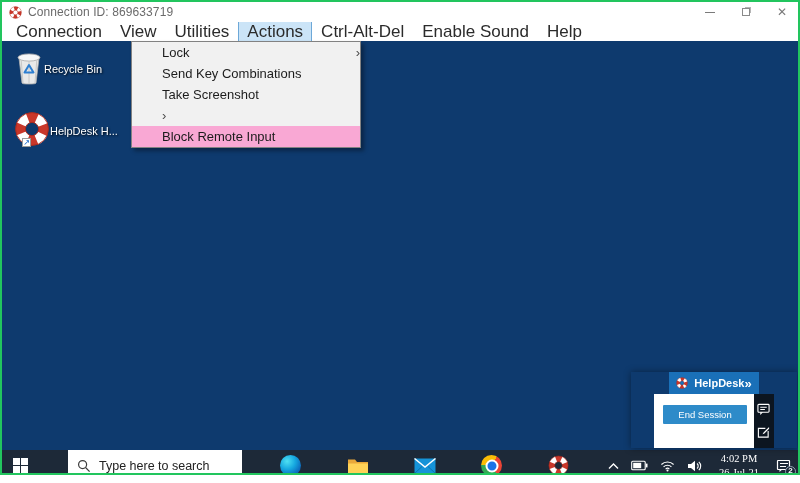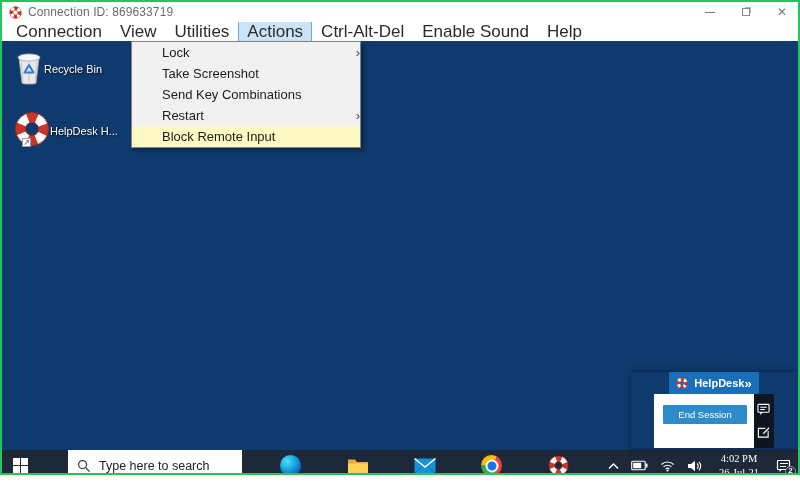--- a/index.html
+++ b/index.html
@@ -41,21 +41,21 @@
     border:1px solid #9a9a9a; display:flex; align-items:center; justify-content:center;
     font-size:8px; color:#1464c8; line-height:1;
   }
 
   
   .dropdown {
     position:absolute; left:129px; top:0; width:230px; background:#f1f1f1;
     border:1px solid #828282; box-shadow:3px 3px 4px rgba(0,0,0,.35); z-index:5;
   }
   .dd-item { height:21px; display:flex; align-items:center; font-size:13px; color:#1c1c1c; padding-left:30px; padding-right:0; cursor:default; }
-  .dd-item.highlight { background:#fef9c3;align-items:center; }
+  .dd-item.highlight { background:#f9a8d4;align-items:center; }
   .dd-item .dd-label { flex:1; }
   .dd-item .submenu-arrow { color:#4a4a4a; font-size:13px; }
 
   
   .hd-panel {
     position:absolute; right:1px; bottom:2px; width:166px; height:76px;
     box-shadow:0 0 7px rgba(0,0,0,.4); display:flex; flex-direction:column; z-index:4;align-items:center;
   }
   .hd-header { height:22px; background:#1a70b8; display:flex; align-items:center; padding:0 7px; }
   .hd-header .hd-logo { width:12px; height:12px; margin-right:6px; display:inline-flex; }
@@ -171,27 +171,26 @@
         <span class="label">HelpDesk H...</span>
       </div>
     </div>
 
     <div class="dropdown">
       <div class="dd-item">
         <span class="dd-label">Lock</span>
         <span class="submenu-arrow">›</span>
       </div>
       <div class="dd-item">
+        <span class="dd-label">Send Key Combinations</span>
+      </div>
+      <div class="dd-item">
         <span class="dd-label">Take Screenshot</span>
       </div>
       <div class="dd-item">
-        <span class="dd-label">Send Key Combinations</span>
-      </div>
-      <div class="dd-item">
-        <span class="dd-label">Restart</span>
         <span class="submenu-arrow">›</span>
       </div>
       <div class="dd-item highlight">
         <span class="dd-label">Block Remote Input</span>
       </div>
     </div>
 
     <div class="hd-panel">
       <div class="hd-header">
         <span class="hd-logo">

